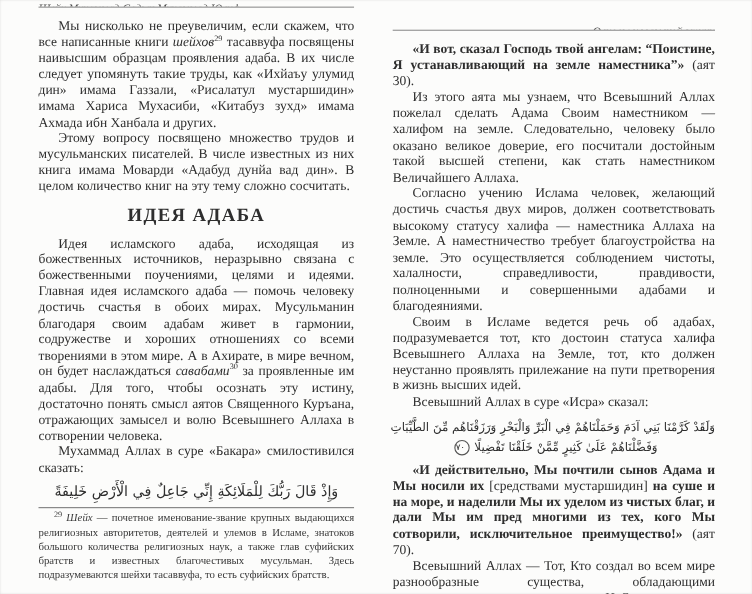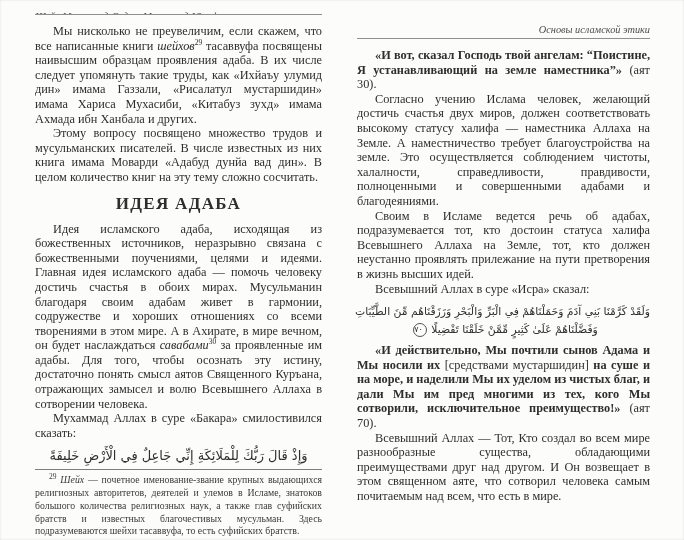--- a/index.html
+++ b/index.html
@@ -9,21 +9,21 @@
     display: flex;
     overflow: hidden;
     font-family: "Liberation Serif", "DejaVu Serif", serif;
     color: #2e2e2e;
     box-shadow: 0 0 2px rgba(0,0,0,.15) inset;
   }
   .page {
     display: flex; flex-direction: column;
     box-sizing: border-box; height: 100%; overflow: hidden;
   }
-  .page.left  { width: 322px; padding: 11px 0 10px 35px; }
+  .page.left  { width: 322px; padding: 11px 0 10px 35px; justify-content: flex-end; }
   .page.right { width: 362px; padding: 24px 34px 10px 35px; }
   .running-header {
     font-style: italic; font-size: 10.3px; color: #4c4c4c;
     border-bottom: 1px solid #8f8f8f; padding-bottom: 3px; margin-bottom: 9px;
     white-space: nowrap; overflow: hidden;
   }
   .page.right .running-header { text-align: right; }
   .para {
     font-size: 12.3px; line-height: 14.6px;
     text-align: justify; text-indent: 18px; margin: 0;
@@ -83,20 +83,21 @@
 
     </div>
 
   </div>
 
   <div class="page right">
     <div class="running-header">Основы исламской этики</div>
 
     <p class="para"><b>«И вот, сказал Господь твой ангелам: “Поистине, Я устанавливающий на земле наместника”»</b><span> (аят 30).</span></p>
 
+    <p class="para">Из этого аята мы узнаем, что Всевышний Аллах пожелал сделать Адама Своим наместником — халифом на земле. Следовательно, человеку было оказано великое доверие, его посчитали достойным такой высшей степени, как стать наместником Величайшего Аллаха.</p>
 
     <p class="para">Согласно учению Ислама человек, желающий достичь счастья двух миров, должен соответствовать высокому статусу халифа — наместника Аллаха на Земле. А наместничество требует благоустройства на земле. Это осуществляется соблюдением чистоты, халалности, справедливости, правдивости, полноценными и совершенными адабами и благодеяниями.</p>
 
     <p class="para">Своим в Исламе ведется речь об адабах, подразумевается тот, кто достоин статуса халифа Всевышнего Аллаха на Земле, тот, кто должен неустанно проявлять прилежание на пути претворения в жизнь высших идей.</p>
 
     <p class="para">Всевышний Аллах в суре «Исра» сказал:</p>
 
     <div class="arabic-block">
       <div class="arabic-line small">وَلَقَدْ كَرَّمْنَا بَنِي آدَمَ وَحَمَلْنَاهُمْ فِي الْبَرِّ وَالْبَحْرِ وَرَزَقْنَاهُم مِّنَ الطَّيِّبَاتِ</div>
       <div class="arabic-line small"><span>وَفَضَّلْنَاهُمْ عَلَىٰ كَثِيرٍ مِّمَّنْ خَلَقْنَا تَفْضِيلًا</span><span class="verse-badge">٧٠</span></div>

